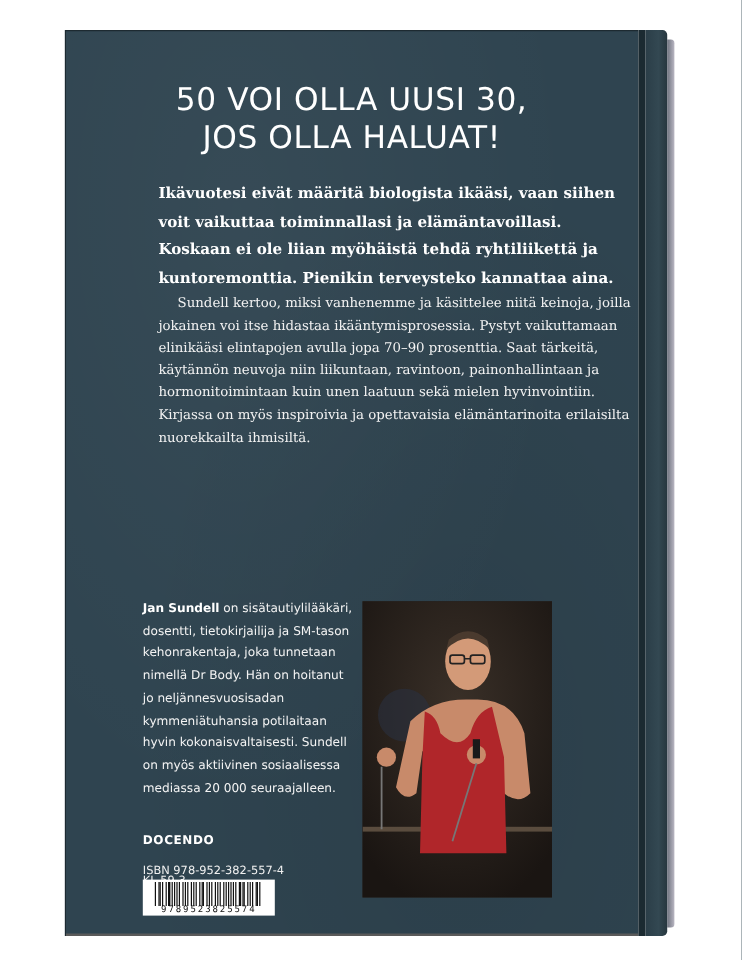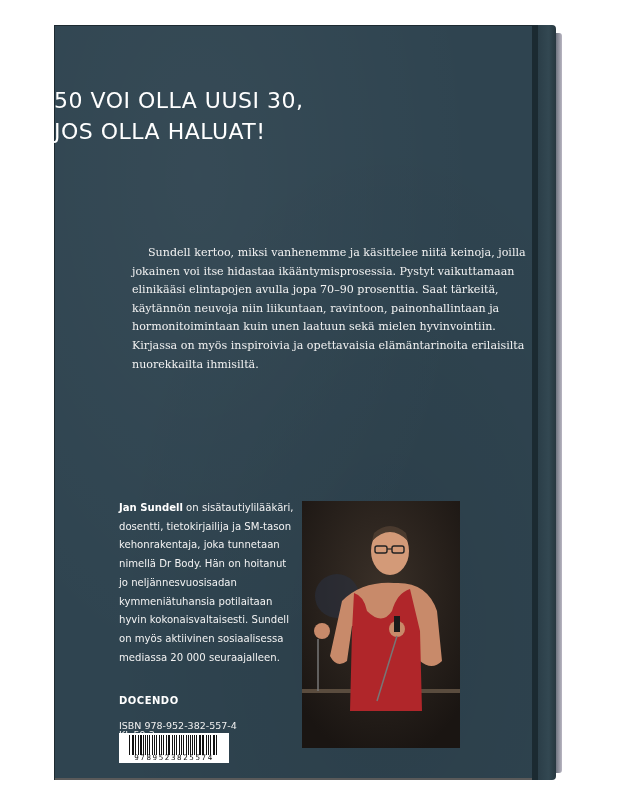--- a/index.html
+++ b/index.html
@@ -26,22 +26,22 @@
       position: absolute; left: 484px; top: 0; width: 18px; height: 755px;
       background: linear-gradient(to right, #2b3e48, #334852 60%, #27373f);
       border-radius: 0 4px 4px 0;
     }
     .spine-edge {
       position: absolute; left: 502px; top: 8px; width: 6px; height: 740px;
       background: linear-gradient(to right, #6f7480, #b9b6c2);
       border-radius: 0 3px 3px 0;
     }
     .headline {
-      position: absolute; left: 0; top: 60px; width: 478px; 
-      color: #ffffff; font-family: "DejaVu Sans", sans-serif; font-size: 22px; line-height: 31px;
+      position: absolute; left: 0; top: 44px; width: 478px; text-align: center;
+      color: #ffffff; font-family: "DejaVu Sans", sans-serif; font-size: 26px; line-height: 31px;
       letter-spacing: 0.5px;
     }
     .lead {
       position: absolute; left: 78px; top: 124px; width: 400px;
       color: #ffffff; font-weight: bold; font-size: 12.6px; line-height: 23.5px;
     }
     .body-text {
       position: absolute; left: 78px; top: 219px; width: 400px;
       color: #f2f2f2; font-size: 11.1px; line-height: 18.6px;
     }
@@ -80,20 +80,21 @@
 </head>
 <body>
 
 <div class="book">
   <div class="cover">
     <div class="headline">
       <div>50 VOI OLLA UUSI 30,</div>
       <div>JOS OLLA HALUAT!</div>
     </div>
 
+    <div class="lead">Ikävuotesi eivät määritä biologista ikääsi, vaan siihen voit vaikuttaa toiminnallasi ja elämäntavoillasi. Koskaan ei ole liian myöhäistä tehdä ryhtiliikettä ja kuntoremonttia. Pienikin terveysteko kannattaa aina.</div>
 
     <div class="body-text">
       <p class="indent">Sundell kertoo, miksi vanhenemme ja käsittelee niitä keinoja, joilla jokainen voi itse hidastaa ikääntymisprosessia. Pystyt vaikuttamaan elinikääsi elintapojen avulla jopa 70–90 prosenttia. Saat tärkeitä, käytännön neuvoja niin liikuntaan, ravintoon, painonhallintaan ja hormonitoimintaan kuin unen laatuun sekä mielen hyvinvointiin. Kirjassa on myös inspiroivia ja opettavaisia elämäntarinoita erilaisilta nuorekkailta ihmisiltä.</p>
     </div>
 
     <div class="bio"><b>Jan Sundell</b><span> on sisätautiyli­lääkäri, dosentti, tietokirjailija ja SM-tason kehonrakentaja, joka tunnetaan nimellä Dr Body. Hän on hoitanut jo neljännes­vuosisadan kymmeniätuhansia potilaitaan hyvin kokonais­valtaisesti. Sundell on myös aktiivinen sosiaalisessa medias­sa 20 000 seuraajalleen.</span></div>
 
     <div class="photo" title="Author photo: man in red tank top with glasses, holding cable handles in a gym">
       <svg width="158" height="247" viewBox="0 0 158 247">
         <defs>

